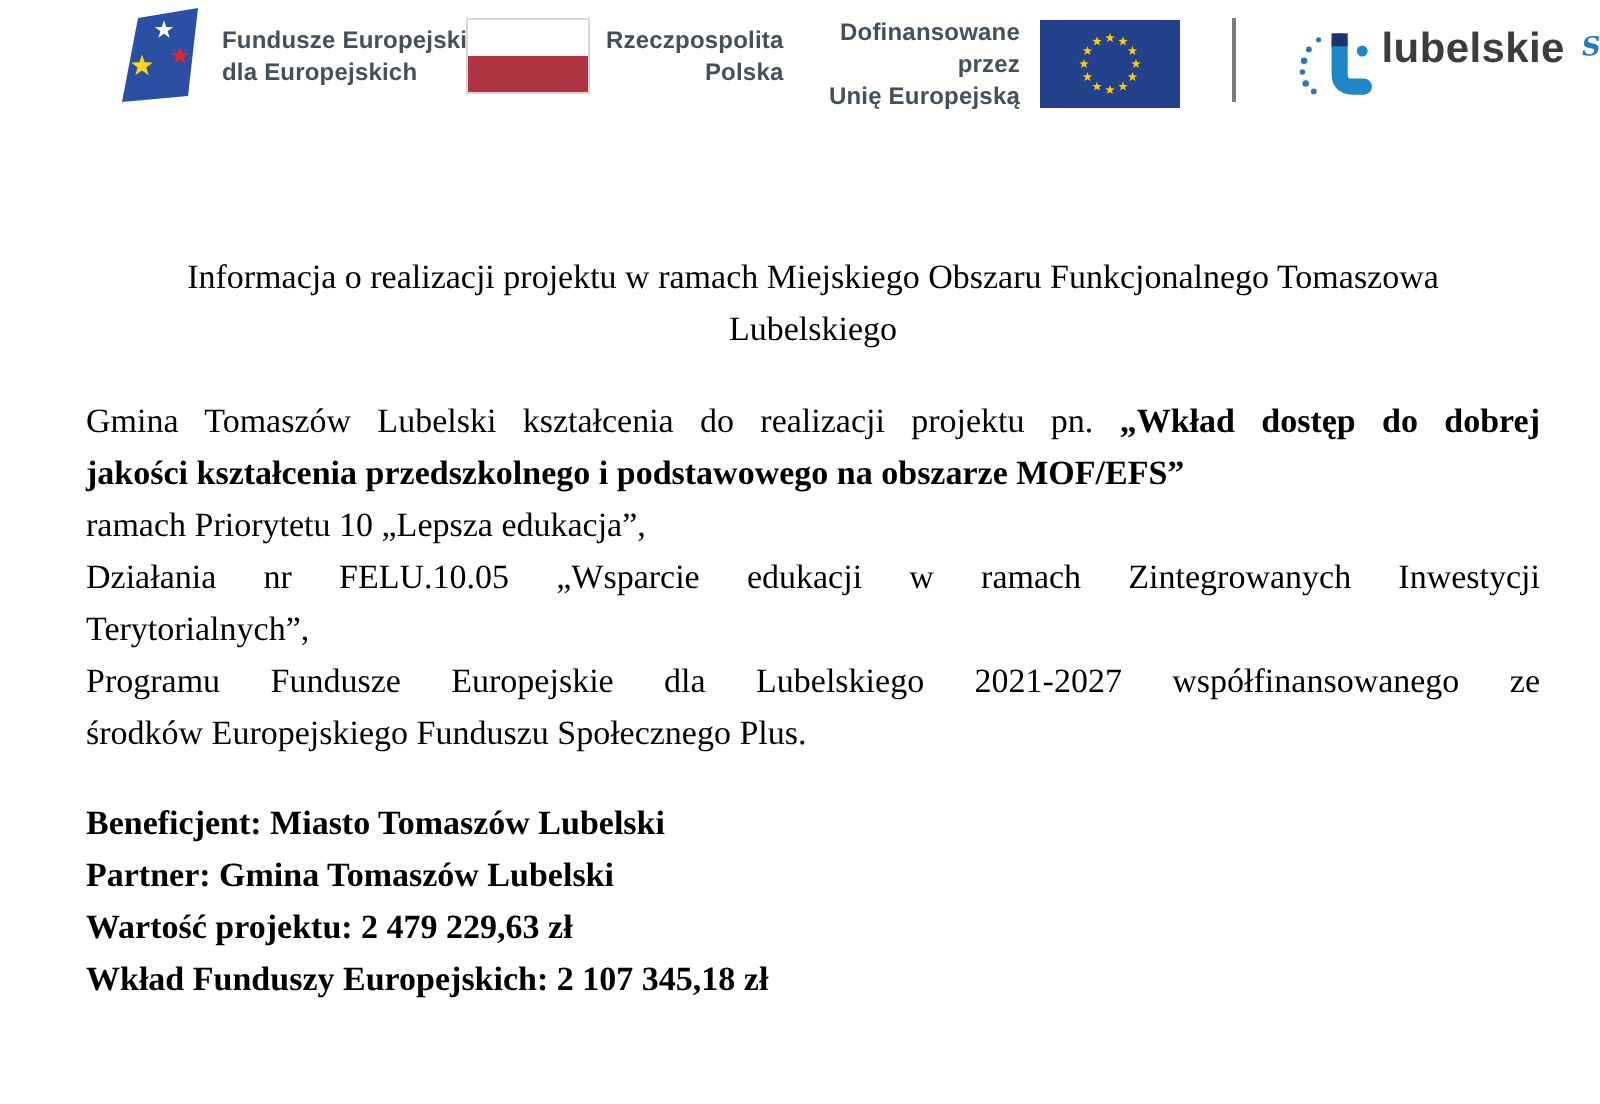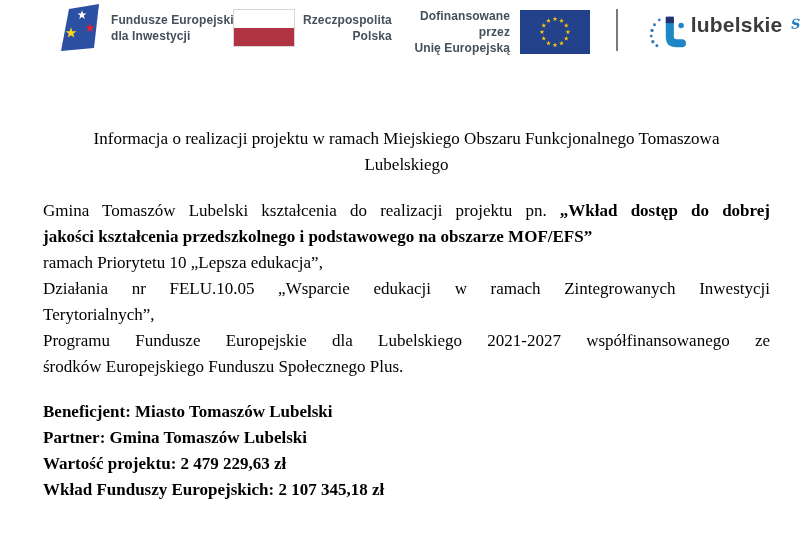--- a/index.html
+++ b/index.html
@@ -104,21 +104,21 @@
 
   <div class="logo-block logo-fundusze">
     <svg width="44" height="50" viewBox="0 0 44 50">
       <polygon points="11,6 41,1 36,45 3,48" fill="#2B4FA2"></polygon>
       <use href="#star" transform="translate(24,12) scale(0.8)" fill="#FFFFFF"></use>
       <use href="#star" transform="translate(13,30) scale(0.95)" fill="#FFD617"></use>
       <use href="#star" transform="translate(32,25) scale(0.8)" fill="#E8212E"></use>
     </svg>
     <div class="logo-label">
       <div>Fundusze Europejskie</div>
-      <div>dla Inwestycji</div>
+      <div>dla Europejskich</div>
     </div>
   </div>
 
   <div class="logo-block logo-polska">
     <div class="pl-flag">
       <div class="pl-white"></div>
       <div class="pl-red"></div>
     </div>
     <div class="logo-label">
       <div>Rzeczpospolita</div>

